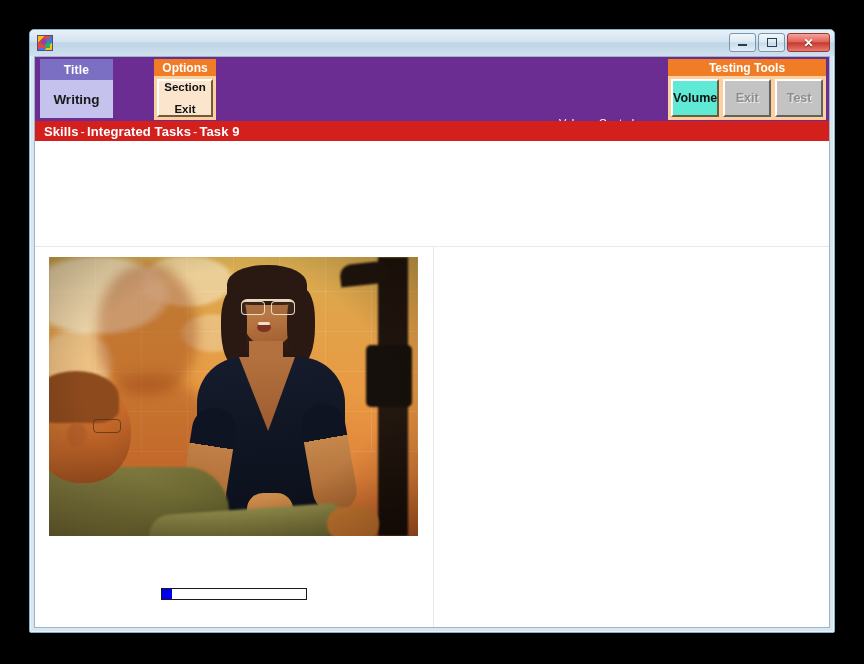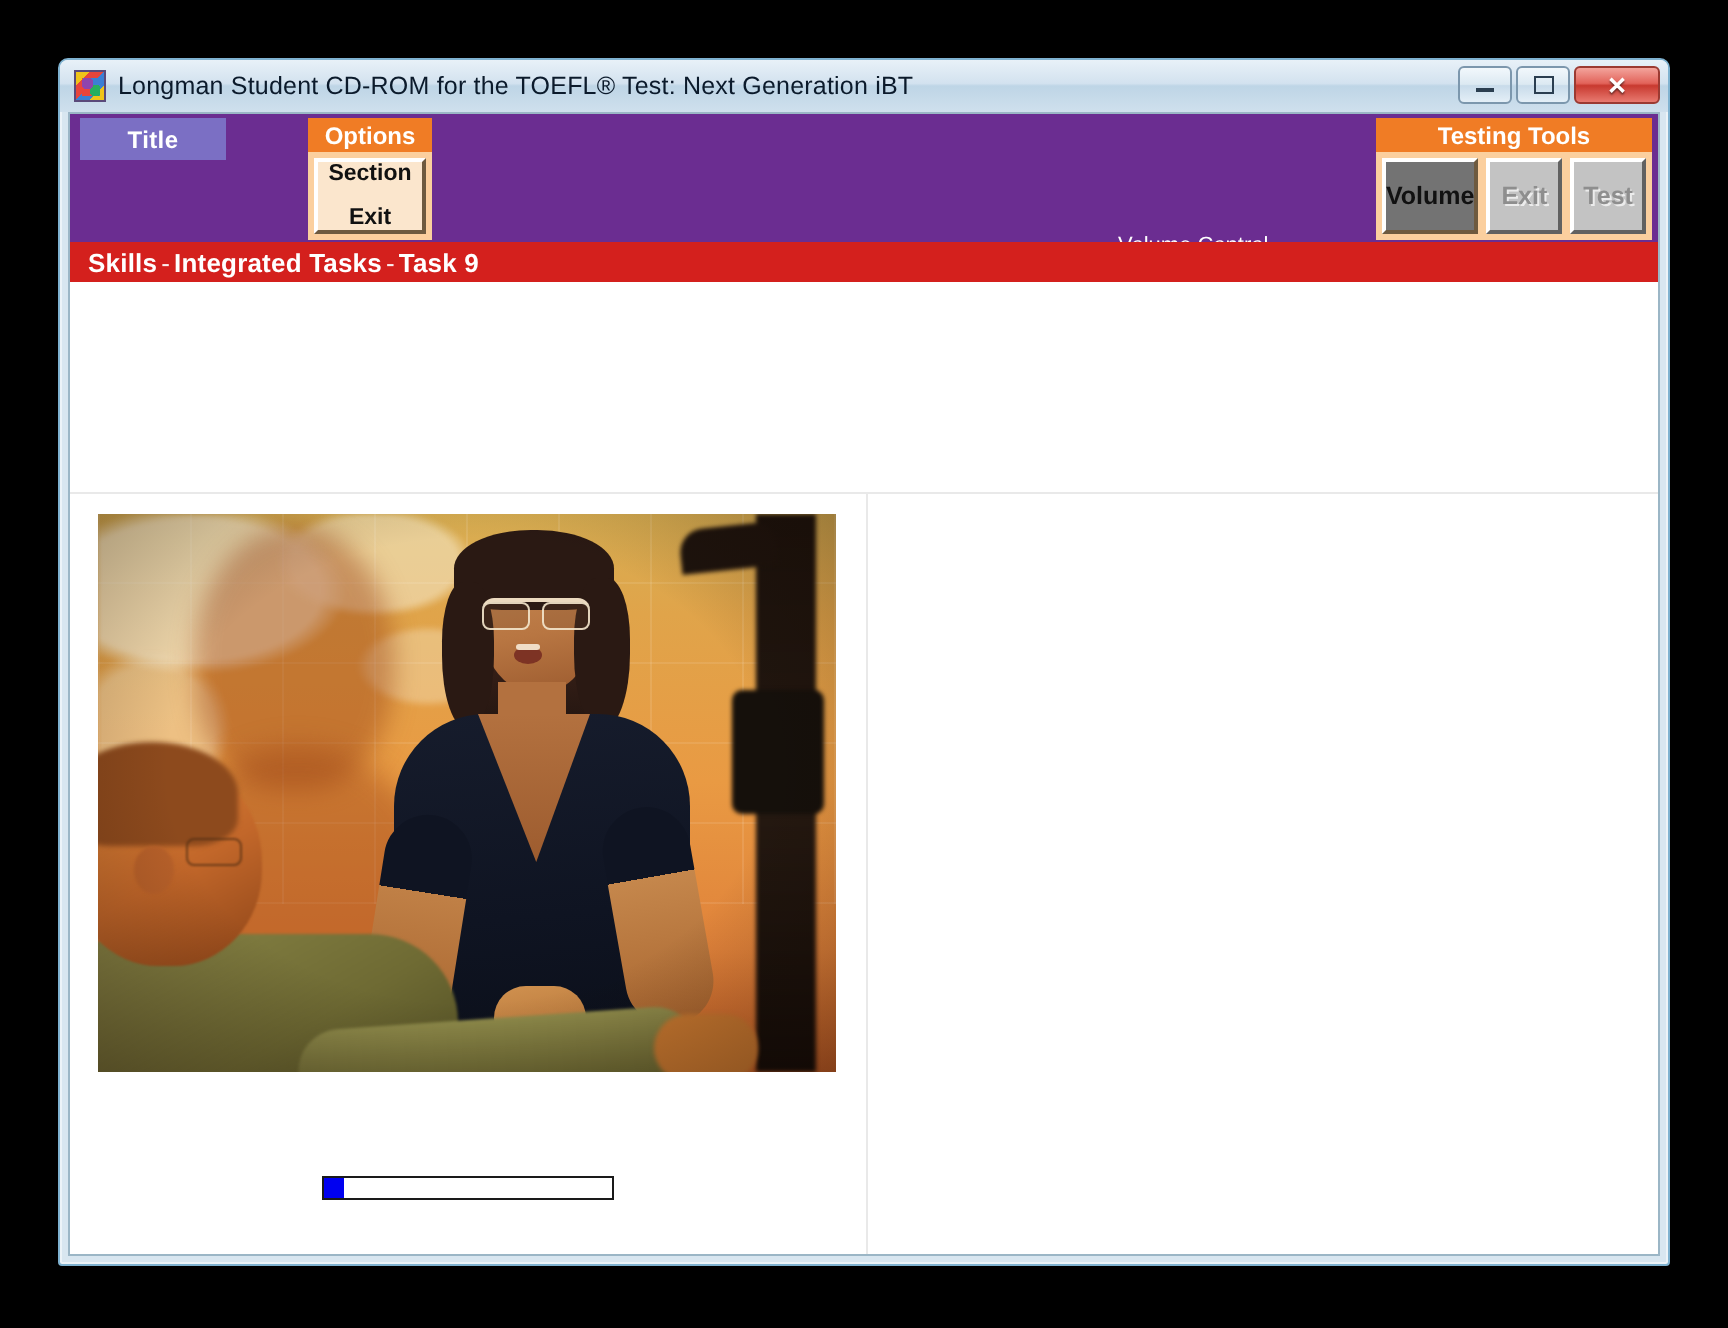--- a/index.html
+++ b/index.html
@@ -124,38 +124,38 @@
     border-right:2px solid #4a4a4a;border-bottom:0;
     box-sizing:border-box;
   }
   #vol-thumb::after{
     content:"";position:absolute;left:-2px;top:22px;
     width:0;height:0;border-left:9px solid transparent;border-right:8px solid transparent;
     border-top:8px solid #c6c6c6;
   }
 
   
-  #grp-tools{position:absolute;right:3px;top:2px;width:138px;}
+  #grp-tools{position:absolute;right:3px;top:2px;width:158px;}
   #grp-tools .cap{
     height:17px;background:#f07c25;color:#fff;font-size:12px;font-weight:bold;
     display:flex;align-items:center;justify-content:center;
   }
   #grp-tools .body{
     height:44px;background:#fbcf9e;padding:3px;box-sizing:border-box;
     display:flex;gap:4px;
   }
   .tbtn{
     flex:1;box-sizing:border-box;
     display:flex;align-items:center;justify-content:center;
     font-size:12.5px;font-weight:bold;
     border-top:2px solid #ffffff;border-left:2px solid #ffffff;
     border-right:2px solid #6e5a3f;border-bottom:2px solid #6e5a3f;
     font-family:"Liberation Sans",sans-serif;
   }
-  .tbtn.on{background:#737373;color:#111;}
+  .tbtn.on{background:#5eead4;color:#111;}
   .tbtn.off{
     background:#c3c3c3;color:#8e8e8e;text-shadow:1px 1px 0 #ececec;
     border-right-color:#616161;border-bottom-color:#616161;
   }
 
   
   #banner{
     position:absolute;left:0;top:64px;width:100%;height:20px;
     background:#d4201d;color:#fff;
     display:flex;align-items:center;
@@ -308,40 +308,40 @@
   }
   #progress-fill{height:100%;background:#0000f0;}
 </style>
 </head>
 <body>
 
 <div id="window">
 
   <div id="titlebar">
     <div id="app-icon"></div>
-    <div id="title-text">Longman Student CD-ROM for the TOEFL® Test: Next Generation iBT</div>
     <div id="winbtns">
       <div class="wbtn min">
           <div class="g"></div>
         </div>
       <div class="wbtn max">
           <div class="g"></div>
         </div>
       <div class="wbtn close">
           <div class="x">✕</div>
         </div>
     </div>
   </div>
 
   <div id="client">
 
     <div id="toolbar">
 
       <div id="grp-title">
         <div class="cap">Title</div>
+        <div class="body">Writing</div>
       </div>
 
       <div id="grp-options">
         <div class="cap">Options</div>
         <div class="body">
           <div class="cbtn">
             <span>Section</span>
             <span>Exit</span>
           </div>
         </div>

